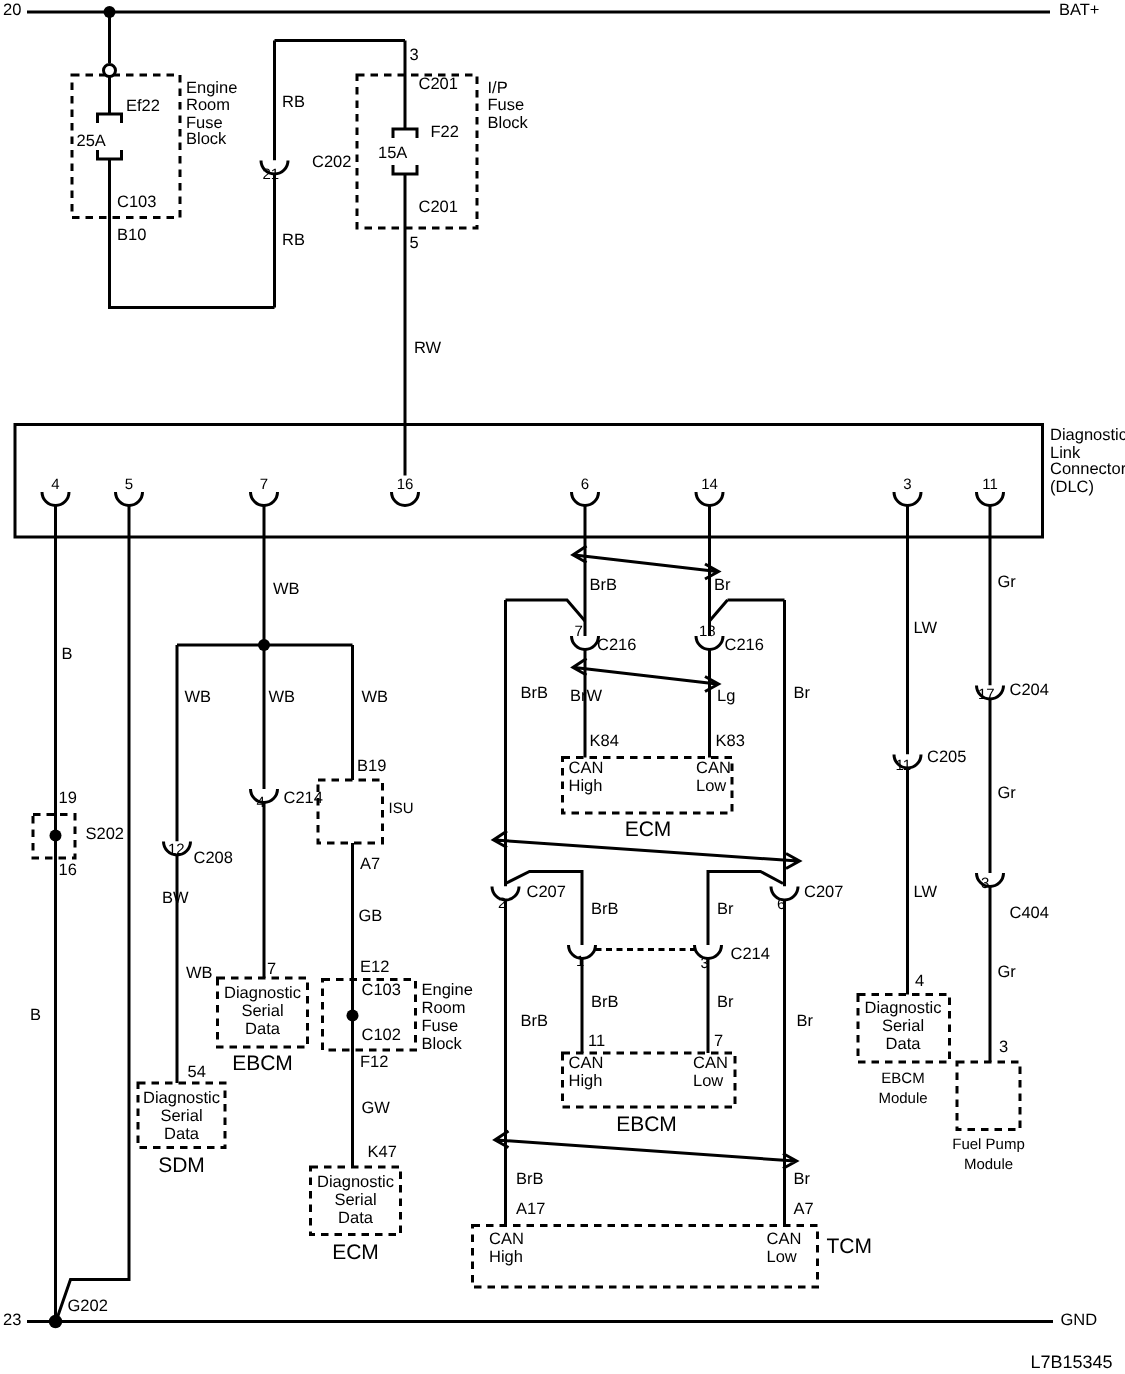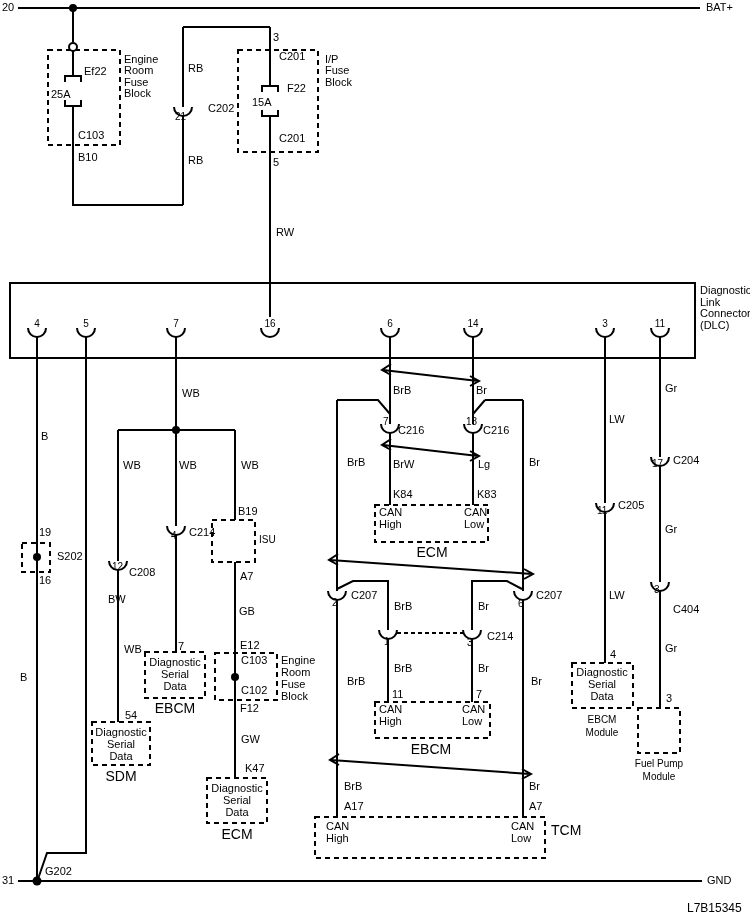--- a/index.html
+++ b/index.html
@@ -89,21 +89,21 @@
     <circle cx="176" cy="430" r="4"></circle>
     <circle cx="37" cy="557" r="4"></circle>
     <circle cx="235" cy="677" r="4"></circle>
     <circle cx="37" cy="881" r="4.5"></circle>
   </g>
   <circle cx="73" cy="47" r="4" stroke="#000" stroke-width="2" fill="#fff"></circle>
 </svg>
 
 <div class="t" style="left:2px;top:2px">20</div>
 <div class="t" style="left:706px;top:2px">BAT+</div>
-<div class="t" style="left:2px;top:875px">31</div>
+<div class="t" style="left:2px;top:875px">23</div>
 <div class="t" style="left:707px;top:875px">GND</div>
 <div class="t" style="left:45px;top:866px">G202</div>
 <div class="t pn" style="left:687px;top:902px">L7B15345</div>
 
 <div class="t" style="left:124px;top:54px">Engine</div>
 <div class="t" style="left:124px;top:65px">Room</div>
 <div class="t" style="left:124px;top:77px">Fuse</div>
 <div class="t" style="left:124px;top:88px">Block</div>
 <div class="t" style="left:84px;top:66px">Ef22</div>
 <div class="t" style="left:51px;top:89px">25A</div>
@@ -185,21 +185,21 @@
 <div class="t c" style="left:237px;top:807px">Data</div>
 <div class="t big c" style="left:237px;top:827px">ECM</div>
 
 <div class="t" style="left:393px;top:385px">BrB</div>
 <div class="t" style="left:476px;top:385px">Br</div>
 <div class="t sm" style="left:383px;top:417px">7</div>
 <div class="t" style="left:398px;top:425px">C216</div>
 <div class="t sm" style="left:466px;top:417px">18</div>
 <div class="t" style="left:483px;top:425px">C216</div>
 <div class="t" style="left:347px;top:457px">BrB</div>
-<div class="t" style="left:393px;top:459px">BrW</div>
+<div class="t" style="left:380px;top:459px">BrW</div>
 <div class="t" style="left:478px;top:459px">Lg</div>
 <div class="t" style="left:529px;top:457px">Br</div>
 <div class="t" style="left:393px;top:489px">K84</div>
 <div class="t" style="left:477px;top:489px">K83</div>
 <div class="t" style="left:379px;top:507px">CAN</div>
 <div class="t" style="left:379px;top:519px">High</div>
 <div class="t" style="left:464px;top:507px">CAN</div>
 <div class="t" style="left:464px;top:519px">Low</div>
 <div class="t big c" style="left:432px;top:545px">ECM</div>
 <div class="t sm" style="left:332px;top:598px">2</div>

